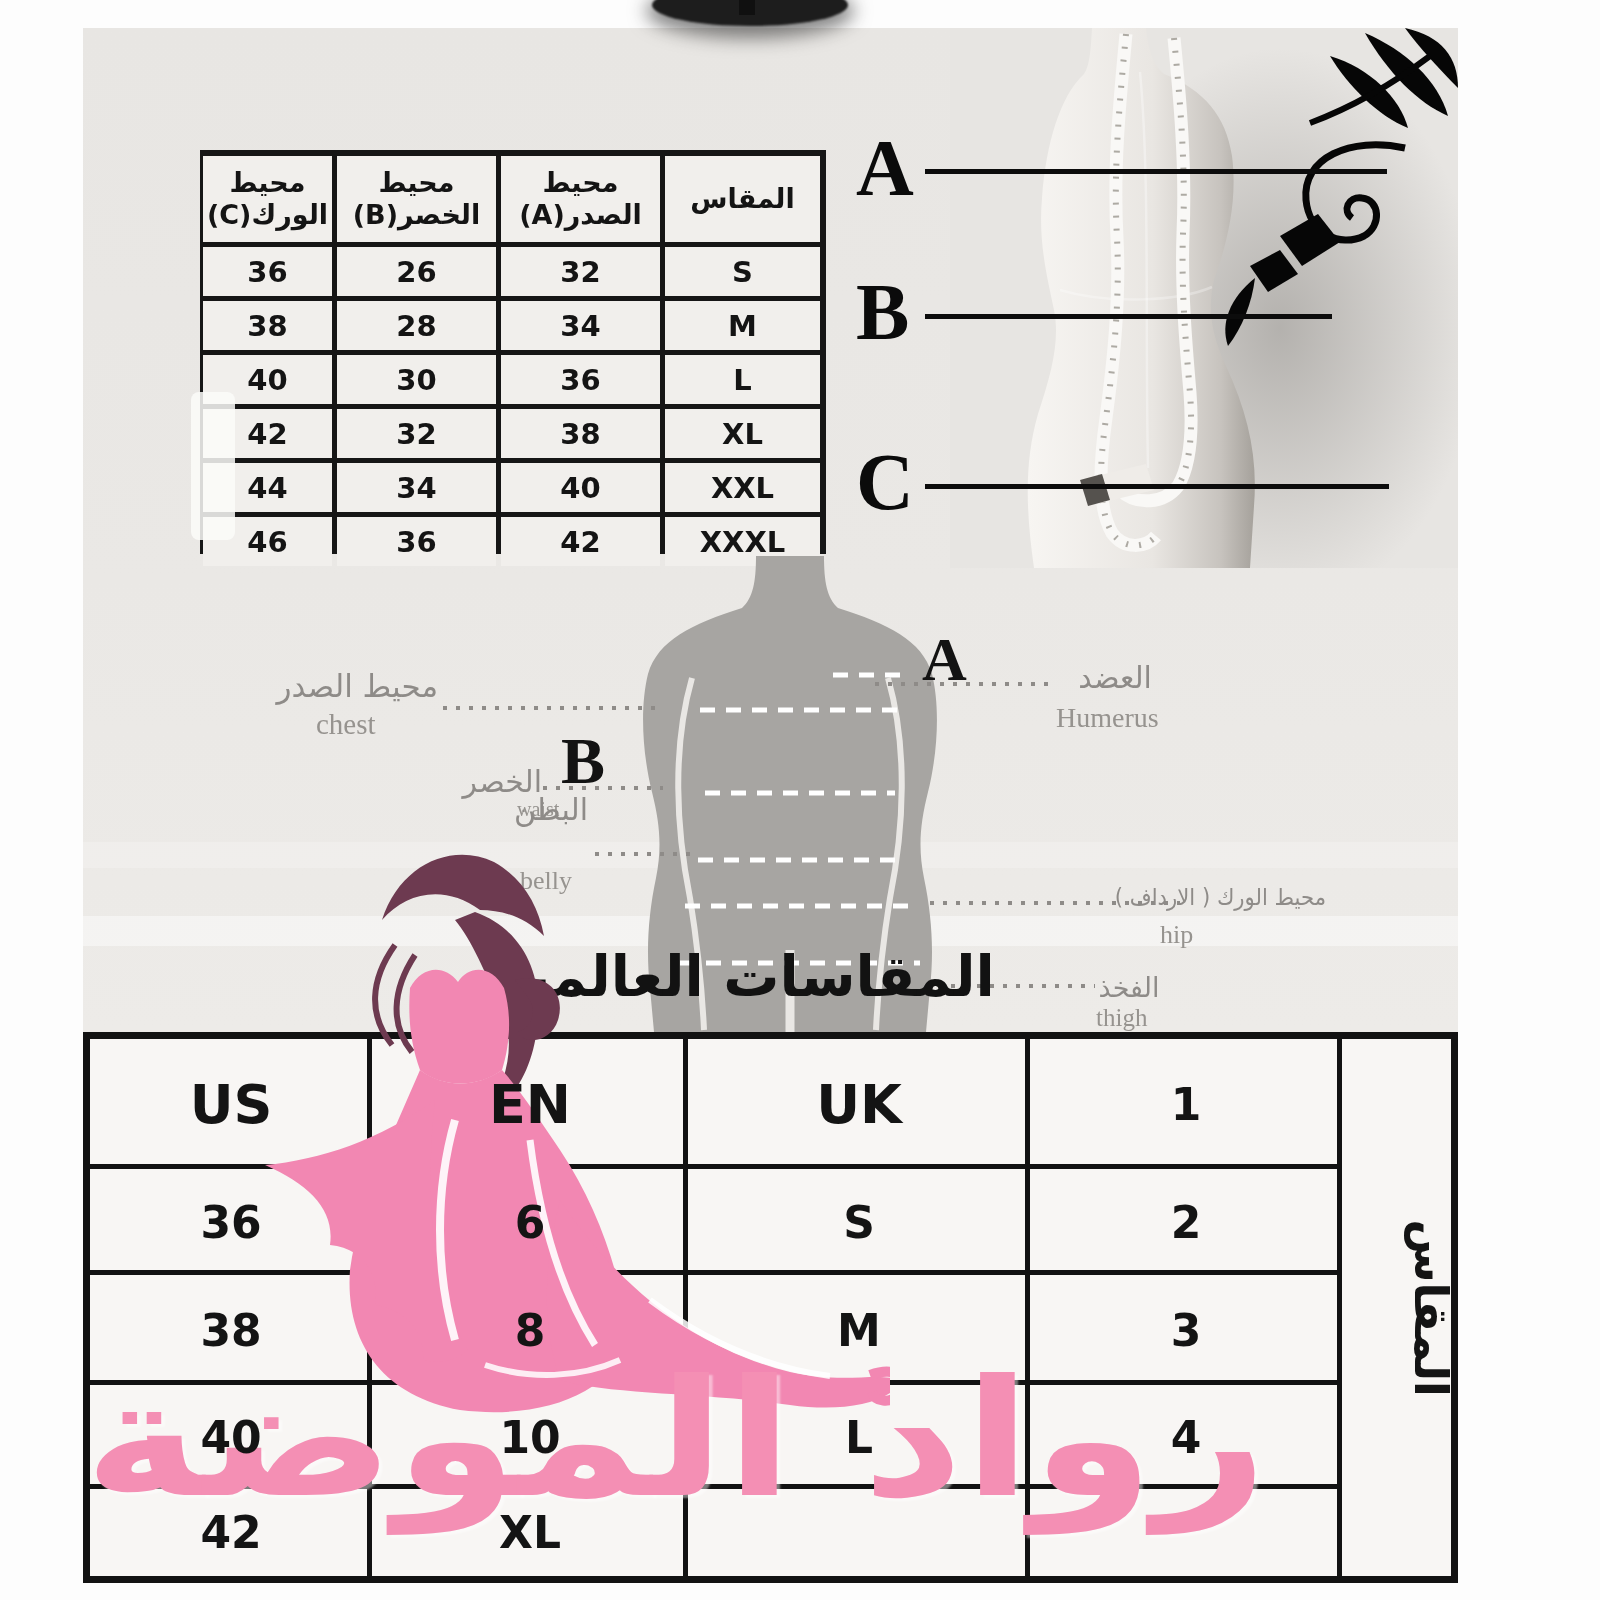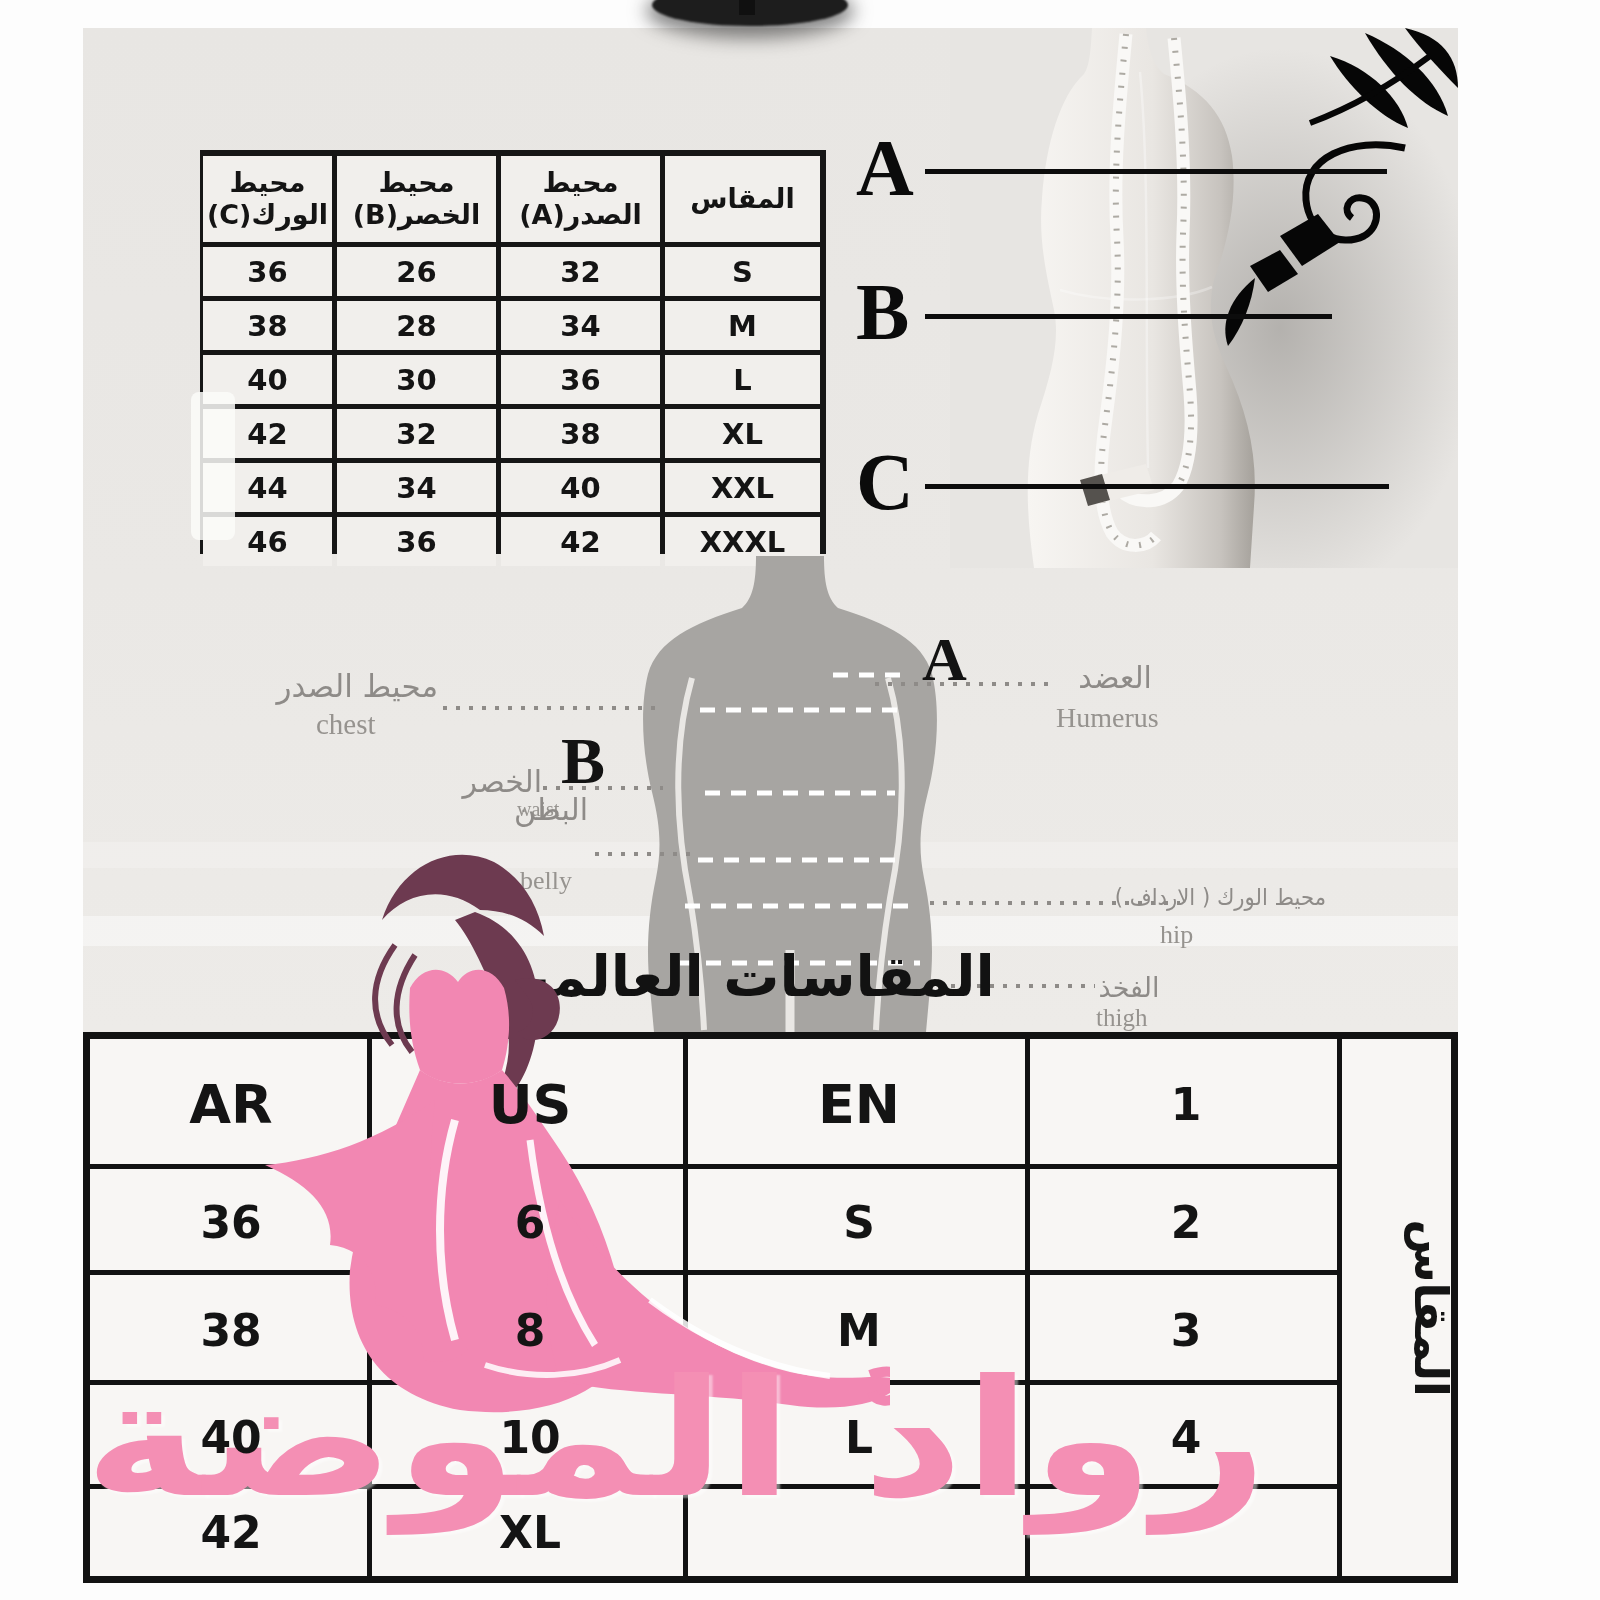--- a/index.html
+++ b/index.html
@@ -290,23 +290,23 @@
       <path d="M225,300 C205,370 205,450 225,520" stroke-width="8" opacity="0.9"></path>
       <path d="M300,320 C310,400 330,470 365,525" stroke-width="7" opacity="0.9"></path>
       <path d="M255,545 C300,560 350,558 390,540" stroke-width="6" opacity="0.85"></path>
       <path d="M420,480 C480,525 540,548 600,556" stroke-width="6" opacity="0.85"></path>
     </g>
   </svg>
 
   <div class="abs watermark z4">رواد الموضة</div>
 
   <div class="abs intl-grid intl-text z5">
-    <div class="cell hcell">AR</div>
     <div class="cell hcell">US</div>
     <div class="cell hcell">EN</div>
+    <div class="cell hcell">UK</div>
     <div class="cell side">
         <span>المقاس</span>
       </div>
 
     <div class="cell dcell">1</div>
     <div class="cell dcell">36</div>
     <div class="cell dcell">6</div>
     <div class="cell dcell">S</div>
 
     <div class="cell dcell">2</div>

